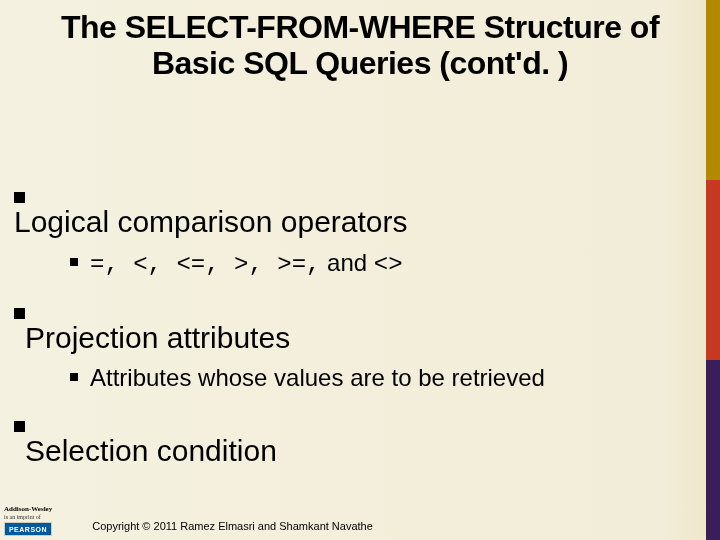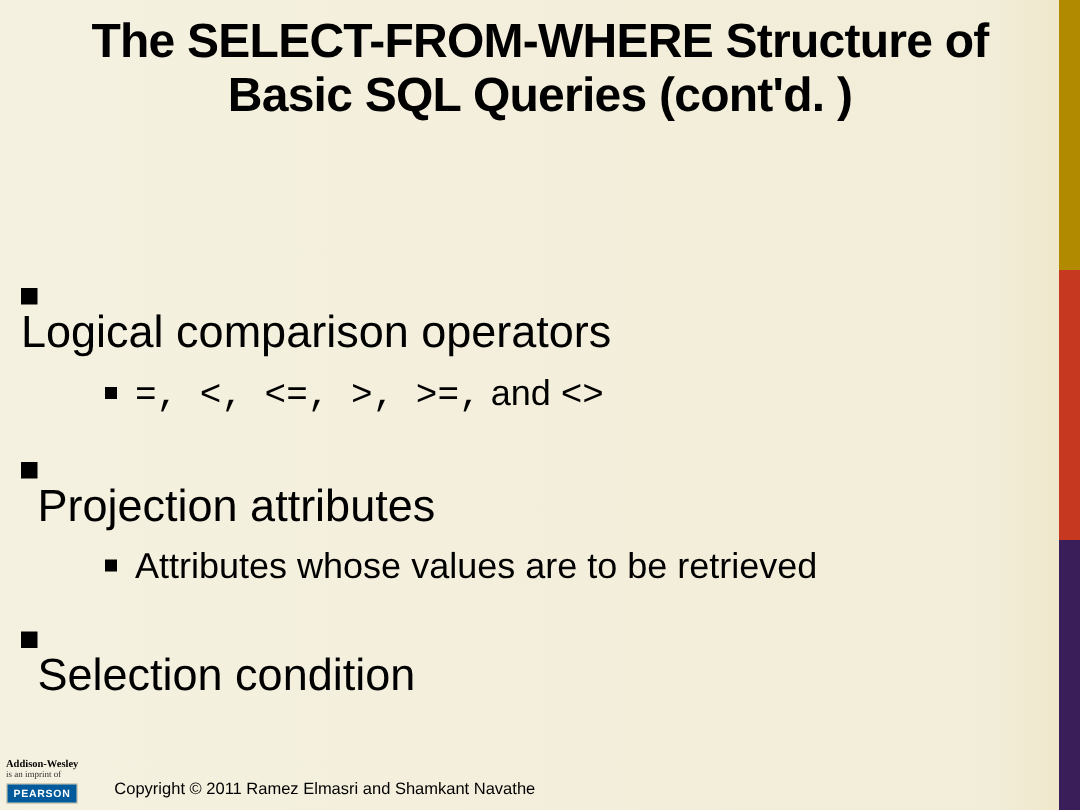--- a/index.html
+++ b/index.html
@@ -139,21 +139,21 @@
     font-size: 7px;
     font-weight: 700;
     letter-spacing: 0.5px;
     display: flex;
     align-items: center;
     justify-content: center;
   }
   .copyright {
     font-size: 11px;
     color: #000;
-    margin-left: 4px;
+    margin-left: 20px;
     margin-top: 10px;
   }
 </style>
 </head>
 <body>
 
 <div class="slide">
   <div class="right-stripe">
     <div class="rs1"></div>
     <div class="rs2"></div>

